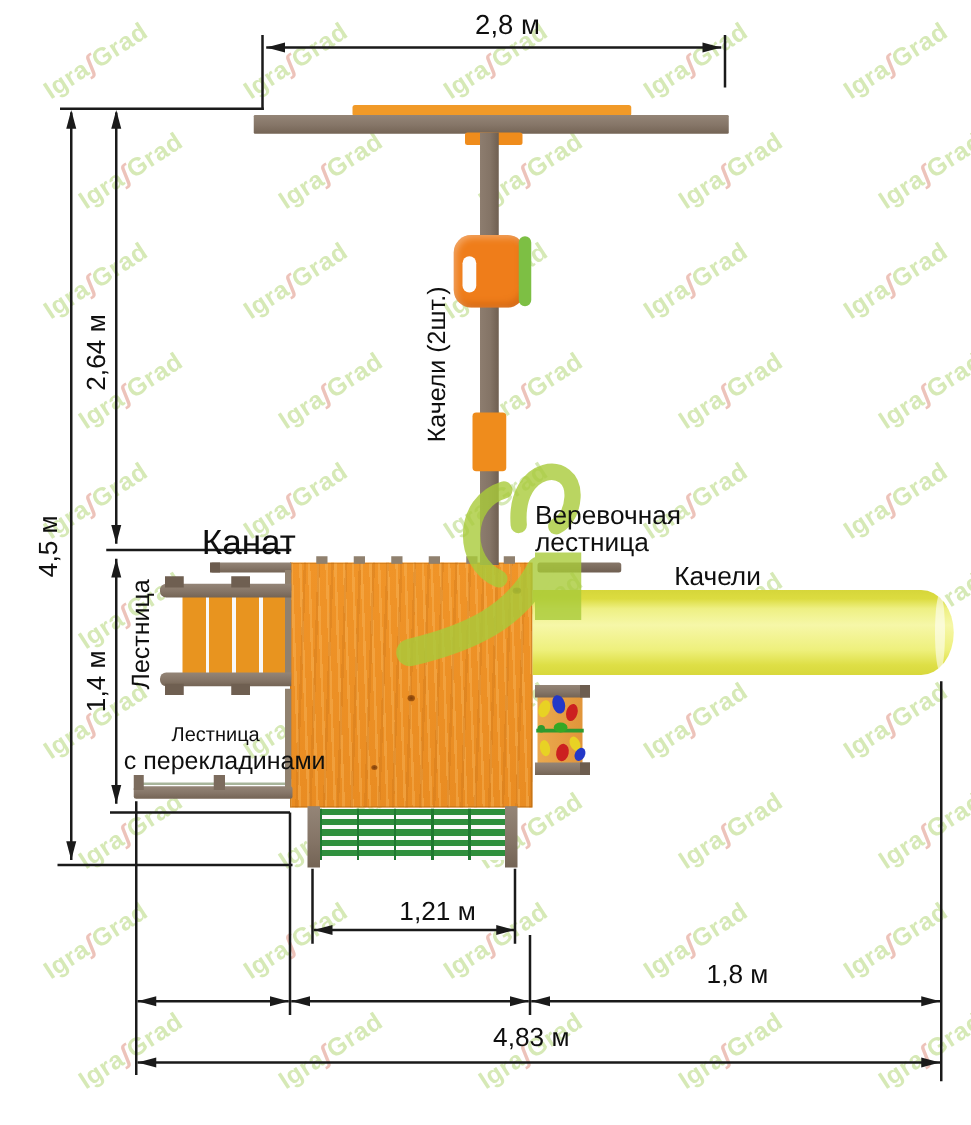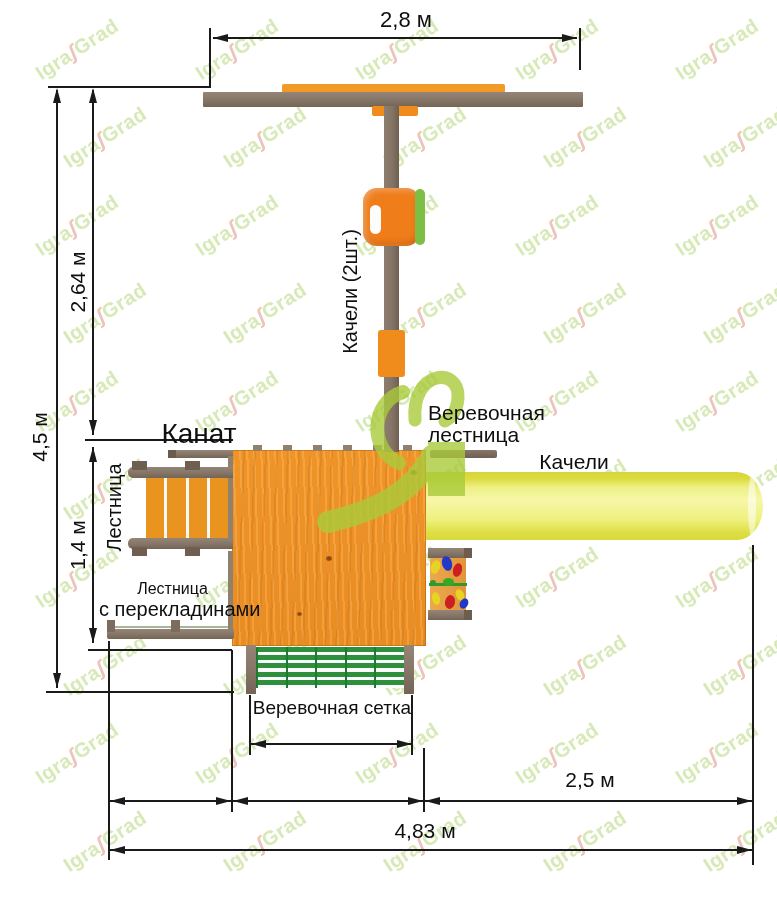--- a/index.html
+++ b/index.html
@@ -157,21 +157,21 @@
   <div class="abs" style="left:343px;top:445px;width:9px;height:6px;background:#90816f;z-index:3;"></div>
   <div class="abs" style="left:373px;top:445px;width:9px;height:6px;background:#90816f;z-index:3;"></div>
   <div class="abs" style="left:403px;top:445px;width:9px;height:6px;background:#90816f;z-index:3;"></div>
 
   <div class="abs" style="left:256px;top:647px;width:148px;height:41px;z-index:2;
        background-image:
          repeating-linear-gradient(90deg,#1f7a30 0 2px, rgba(0,0,0,0) 2px 29.6px),
          repeating-linear-gradient(180deg,#2e8f3c 0 5px,#fbfbfb 5px 8.2px);"></div>
   <div class="abs wood" style="left:246px;top:645px;width:10px;height:49px;z-index:3;"></div>
   <div class="abs wood" style="left:404px;top:645px;width:10px;height:49px;z-index:3;"></div>
-  <div class="lbl" style="left:248px;top:698px;width:168px;font-size:19px;">Веревочная сетка</div>
+  <div class="lbl" style="left:285px;top:719px;width:130px;">1,21 м</div>
   <div class="line" style="left:249px;top:695px;width:2px;height:60px;"></div>
   <div class="line" style="left:411px;top:695px;width:2px;height:60px;"></div>
   <div class="line" style="left:251px;top:743px;width:161px;height:2px;"></div>
   <span class="ar arL" style="left:251px;top:740px;"></span>
   <span class="ar arR" style="left:397px;top:740px;"></span>
 
   <div class="abs" style="left:426px;top:472px;width:337px;height:68px;z-index:2;
        border-radius:0 26px 26px 0 / 0 34px 34px 0;
        background:linear-gradient(180deg,#d6d63a 0px,#dcdc40 7px,#eef083 15px,#f6f7a8 28px,#eef07c 48px,#dedf46 60px,#d8d83c 68px);"></div>
   <div class="abs" style="left:748px;top:475px;width:8px;height:62px;background:rgba(255,255,255,.55);border-radius:50%;z-index:3;"></div>
@@ -214,20 +214,20 @@
   <span class="ar arL" style="left:110px;top:797px;"></span>
   <span class="ar arR" style="left:216px;top:797px;"></span>
 
   <div class="line" style="left:233px;top:800px;width:190px;height:2px;"></div>
   <span class="ar arL" style="left:233px;top:797px;"></span>
   <span class="ar arR" style="left:408px;top:797px;"></span>
 
   <div class="line" style="left:425px;top:800px;width:327px;height:2px;"></div>
   <span class="ar arL" style="left:425px;top:797px;"></span>
   <span class="ar arR" style="left:737px;top:797px;"></span>
-  <div class="lbl" style="left:525px;top:769px;width:130px;">2,5 м</div>
+  <div class="lbl" style="left:525px;top:769px;width:130px;">1,8 м</div>
 
   <div class="line" style="left:110px;top:849px;width:642px;height:2px;"></div>
   <span class="ar arL" style="left:110px;top:846px;"></span>
   <span class="ar arR" style="left:737px;top:846px;"></span>
   <div class="lbl" style="left:360px;top:820px;width:130px;">4,83 м</div>
 
 </div>
 
 </body></html>

